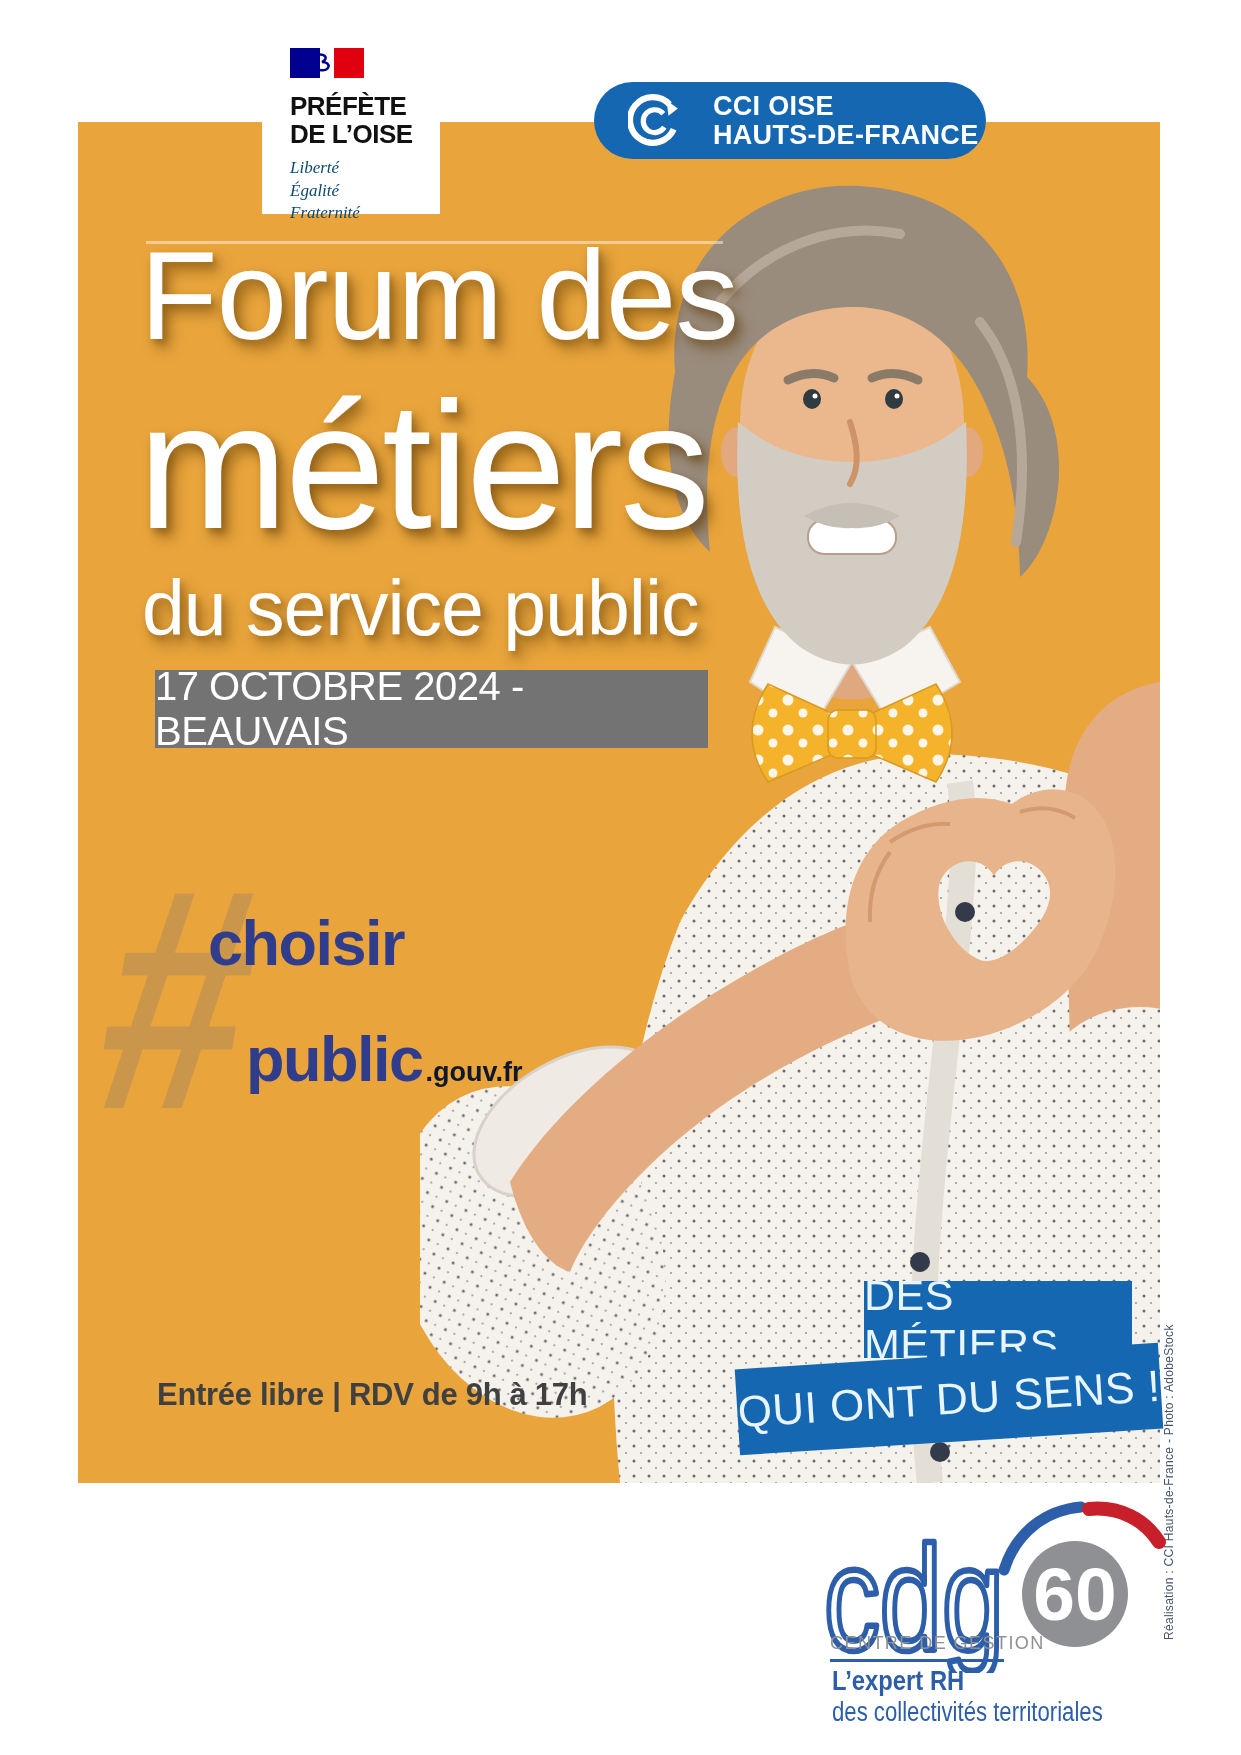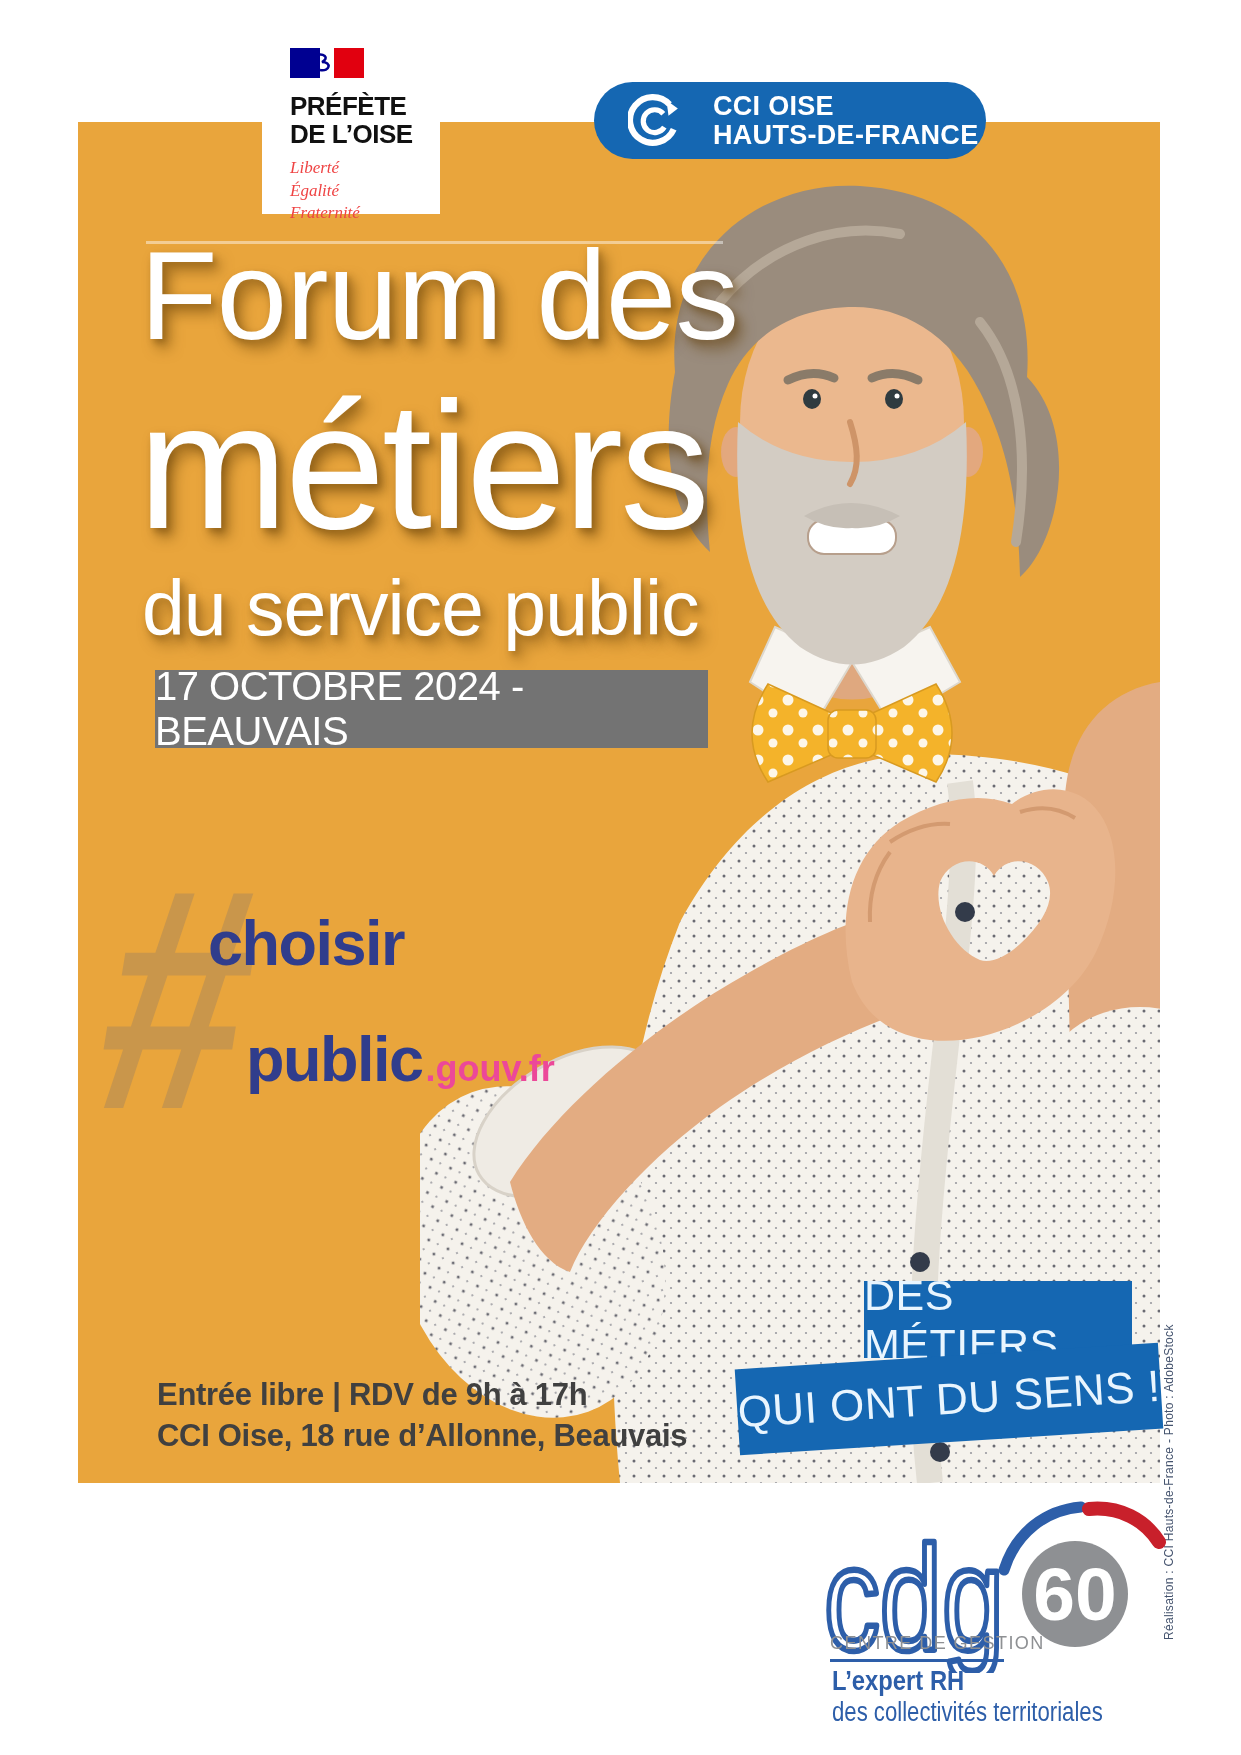--- a/index.html
+++ b/index.html
@@ -12,21 +12,21 @@
 
   
   .photo{left:420px;top:122px;width:740px;height:1361px;}
 
   
   .pref-box{left:262px;top:0;width:178px;height:214px;background:#ffffff;box-sizing:border-box;
             padding:48px 0 0 28px;}
   .flag{display:block;}
   .pref-name{margin-top:15px;font-weight:700;color:#111111;font-size:26px;line-height:1.06;letter-spacing:-0.5px;}
   .motto{margin-top:9px;font-family:"Liberation Serif",serif;font-style:italic;
-         font-size:17px;line-height:1.32;color:#ef4444;}
+         font-size:17px;line-height:1.32;color:#0c4a6e;}
 
   
   .cci-banner{left:594px;top:82px;width:392px;height:77px;background:#1567B2;border-radius:40px;
               display:flex;align-items:center;padding-left:34px;box-sizing:border-box;gap:31px;}
   .cci-text{color:#ffffff;font-weight:700;font-size:27px;line-height:1.07;letter-spacing:0.3px;}
 
   
   .title-rule{left:146px;top:241px;width:577px;height:3px;background:rgba(255,255,255,0.45);}
   .t{color:#ffffff;font-weight:400;line-height:1;
      text-shadow:7px 9px 14px rgba(96,60,5,0.55), 3px 4px 6px rgba(96,60,5,0.35);}
@@ -39,21 +39,21 @@
                display:flex;align-items:center;justify-content:center;font-size:40px;font-weight:500;
                letter-spacing:-0.5px;}
 
   
   .hash{left:132px;top:842px;font-size:315px;line-height:1;font-weight:700;color:#C9964B;
         transform:skewX(-9deg) scaleX(0.82);transform-origin:left top;}
   .ch{color:#303D8C;font-weight:800;line-height:1;letter-spacing:-1.5px;font-size:63px;}
   .ch1{left:208px;top:912px;}
   .ch2{left:230px;top:972px;}
   .ch3{left:246px;top:1028px;display:flex;align-items:baseline;}
-  .gouv{color:#ec4899;font-size:36px;font-weight:800;letter-spacing:0;margin-left:3px;}
+  .gouv{color:#0f172a;font-size:27px;font-weight:800;letter-spacing:0;margin-left:3px;}
 
   
   .slogan{background:#1567B2;color:#E9F5FE;display:flex;align-items:center;justify-content:center;
           font-weight:400;}
   .slogan1{left:864px;top:1281px;width:268px;height:77px;font-size:43px;letter-spacing:0.5px;}
   .slogan2{left:737px;top:1356px;width:424px;height:86px;font-size:44px;letter-spacing:0.5px;
            transform:rotate(-3.6deg);}
 
   
   .details{left:157px;top:1374px;font-size:31px;font-weight:700;color:#404040;line-height:1.33;
@@ -209,21 +209,20 @@
   <div class="abs ch ch3">
     <span>public</span>
     <span class="gouv">.gouv.fr</span>
   </div>
 
   <div class="abs slogan slogan1">DES MÉTIERS</div>
   <div class="abs slogan slogan2">QUI ONT DU SENS !</div>
 
   <div class="abs details">
     <div>Entrée libre | RDV de 9h à 17h</div>
-    <div>CCI Oise, 18 rue d’Allonne, Beauvais</div>
   </div>
 
   <div class="abs credit">Réalisation : CCI Hauts-de-France - Photo : AdobeStock</div>
 
   <svg class="abs cdg-svg" width="350" height="175" viewBox="0 0 350 175">
     <text x="6" y="152" font-family="Liberation Sans, sans-serif" font-size="148" textLength="180" lengthAdjust="spacingAndGlyphs" fill="none" stroke="#2D5EA9" stroke-width="6.5" stroke-linejoin="round">cdg</text>
     <path d="M 186 72 C 198 34 228 12 263 9" stroke="#2D5EA9" stroke-width="11" fill="none" stroke-linecap="round"></path>
     <path d="M 271 11 C 302 8 327 22 341 44" stroke="#C8202B" stroke-width="14" fill="none" stroke-linecap="round"></path>
     <circle cx="257" cy="96" r="53" fill="#8E9093"></circle>
     <text x="257" y="122" text-anchor="middle" font-family="Liberation Sans, sans-serif" font-size="75" font-weight="bold" fill="#ffffff">60</text>

